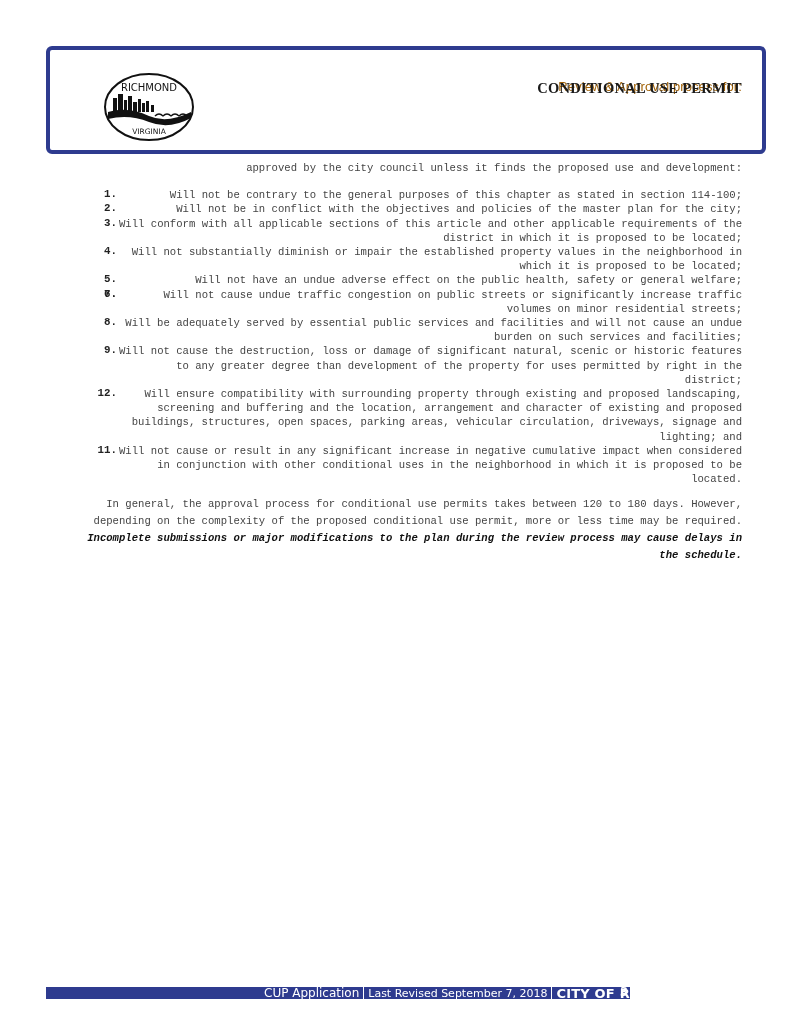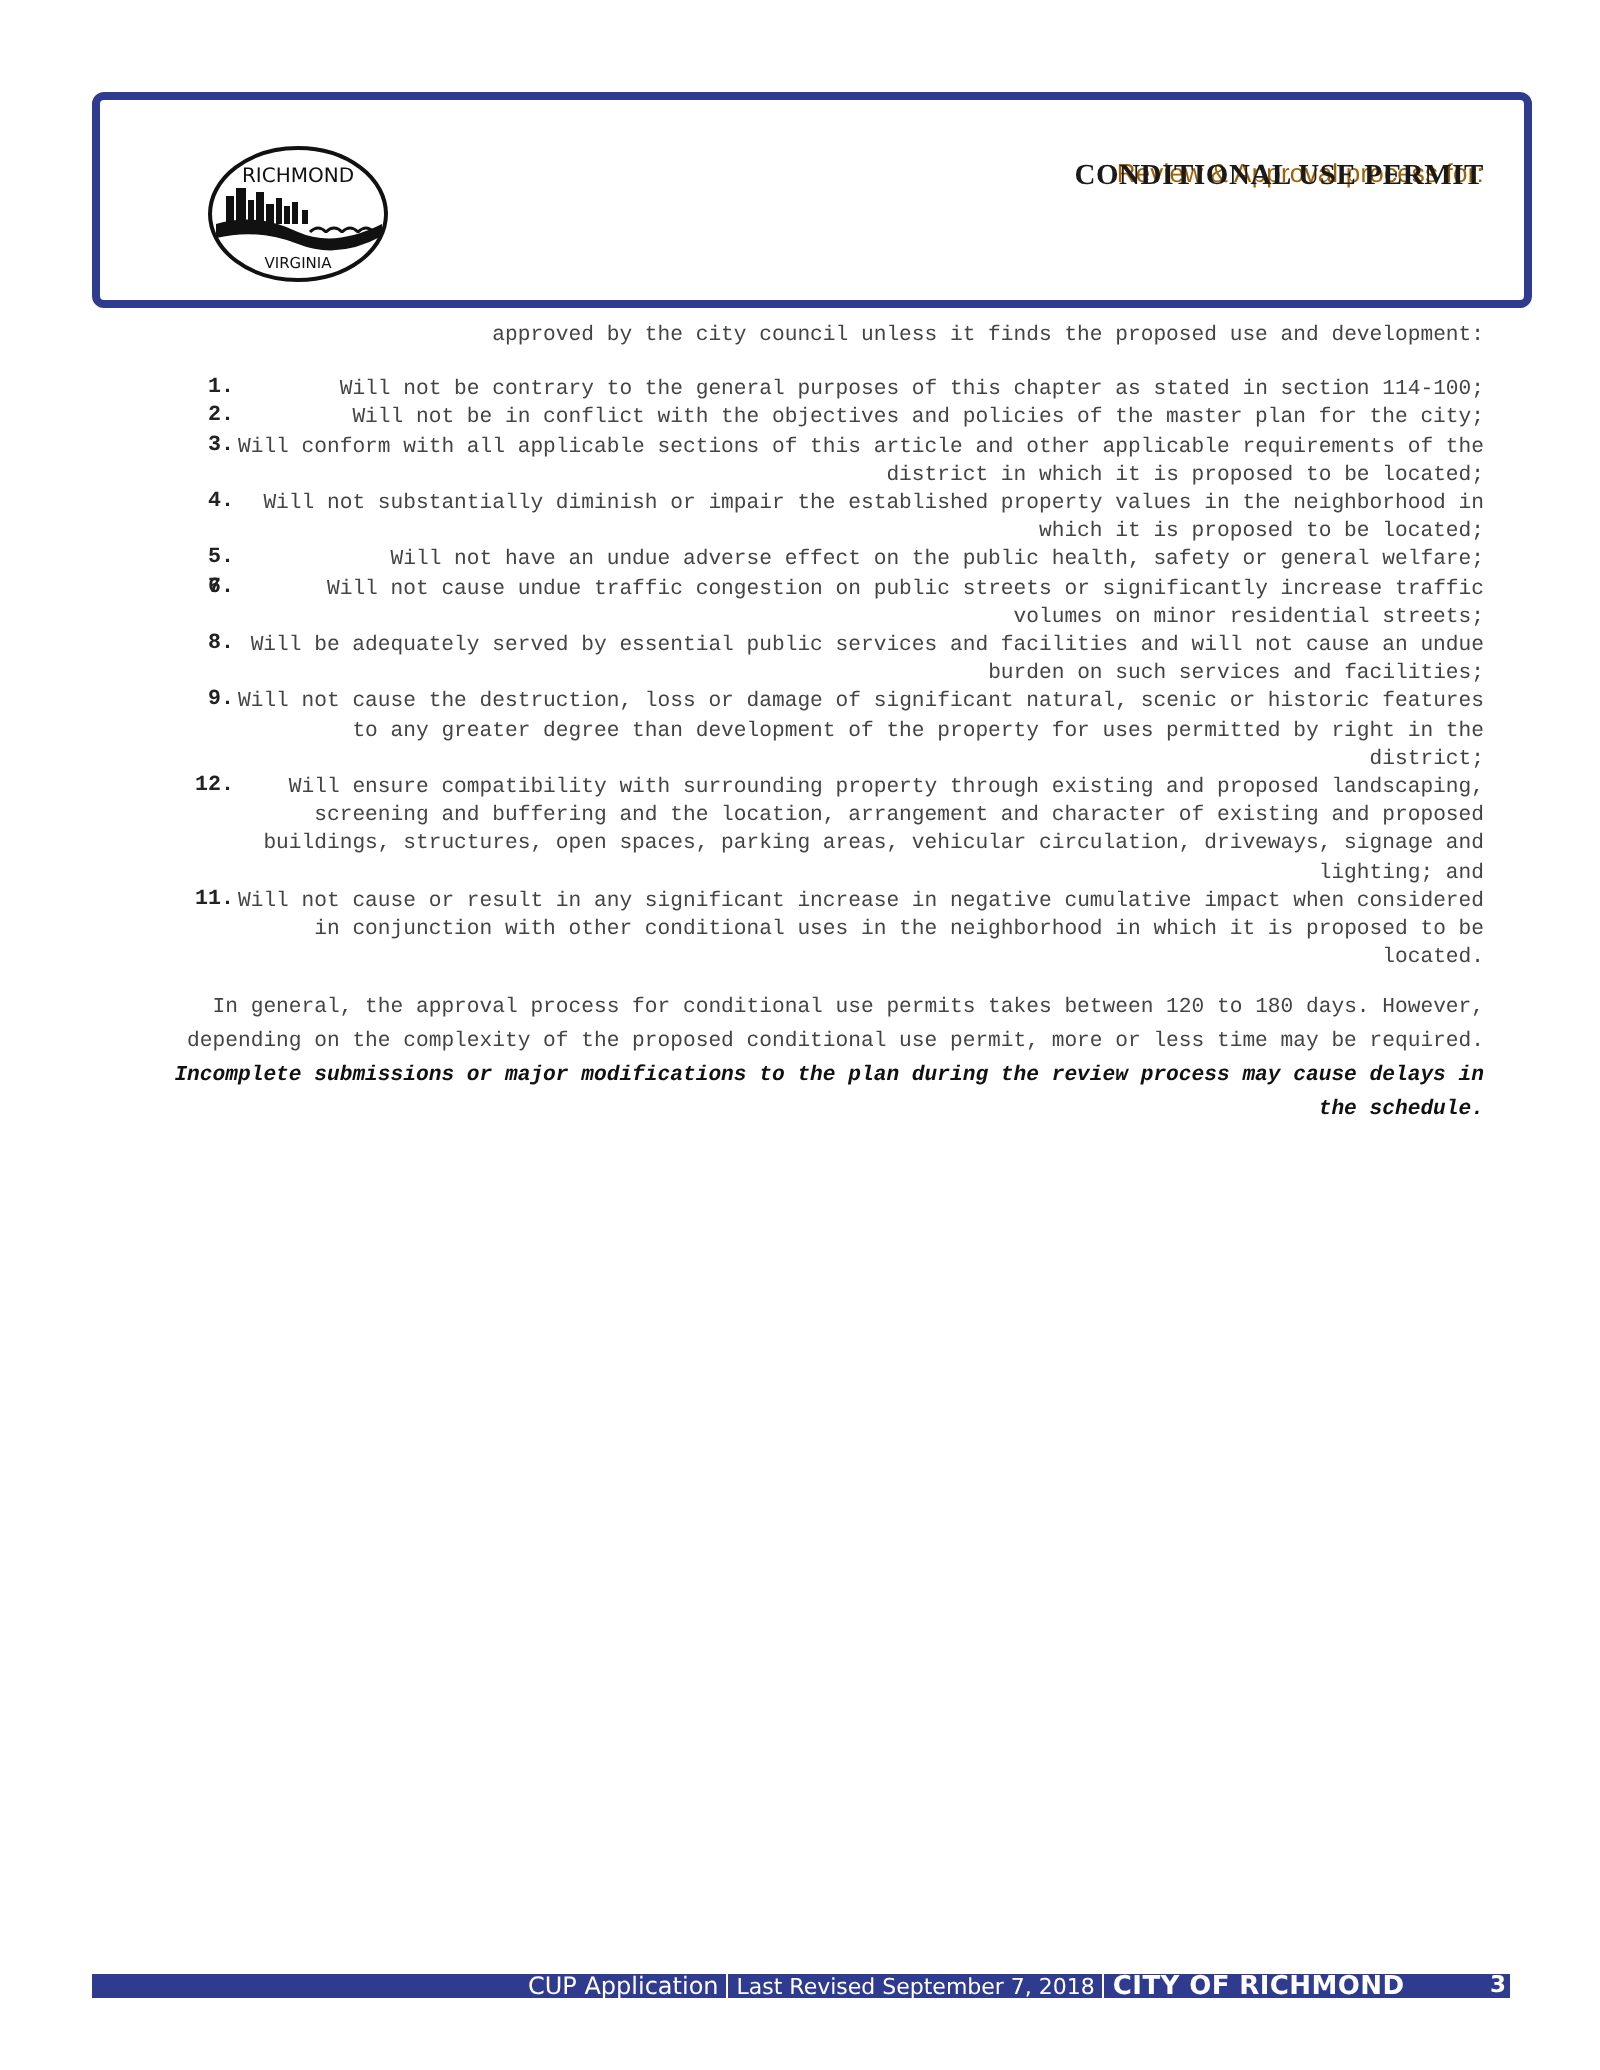--- a/index.html
+++ b/index.html
@@ -14,21 +14,21 @@
                     color: #1a1a1a; letter-spacing: 0.3px; font-family: Liberation Serif, serif; }
     .content { position: absolute; left: 70px; top: 161px; width: 672px; font-size: 11px; line-height: 14.2px;
                color: #444; font-family: Liberation Mono, monospace; text-align: right; }
     .intro { margin: 0 0 13px 0; font-size: 10.6px; }
     ol.criteria { list-style: none; margin: 0; padding: 0; }
     ol.criteria li { position: relative; padding-left: 47px; font-size: 10.6px; line-height: 14.2px; }
     ol.criteria li .num { position: absolute; left: 22px; top: -1px; font-weight: bold; color: #222;
                           font-size: 10.8px; width: 25px; }
     .closing { margin-top: 10px; font-size: 10.6px; line-height: 17px; }
     .closing .emph { font-weight: bold; font-style: italic; color: #111; }
-    .footer-bar { position: absolute; left: 46px; top: 987px; width: 709px; height: 12px; background: #2e3b8f;
+    .footer-bar { position: absolute; left: 46px; top: 987px; width: 584px; height: 12px; background: #2e3b8f;
                   color: #fff; font-family: "DejaVu Sans", sans-serif; }
     .footer-inner { position: absolute; left: 218px; top: -2px; white-space: nowrap; display: flex; align-items: center; height: 16px; }
     .f-app { font-size: 12px; }
     .f-sep { display: inline-block; width: 1px; height: 12px; background: #fff; margin: 0 4px; }
     .f-rev { font-size: 11px; }
     .f-city { font-size: 13px; font-weight: bold; letter-spacing: 0.2px; }
     .f-page { position: absolute; right: 2px; top: -2px; font-size: 11.5px; font-weight: bold; }
   </style>
 </head>
 <body>

